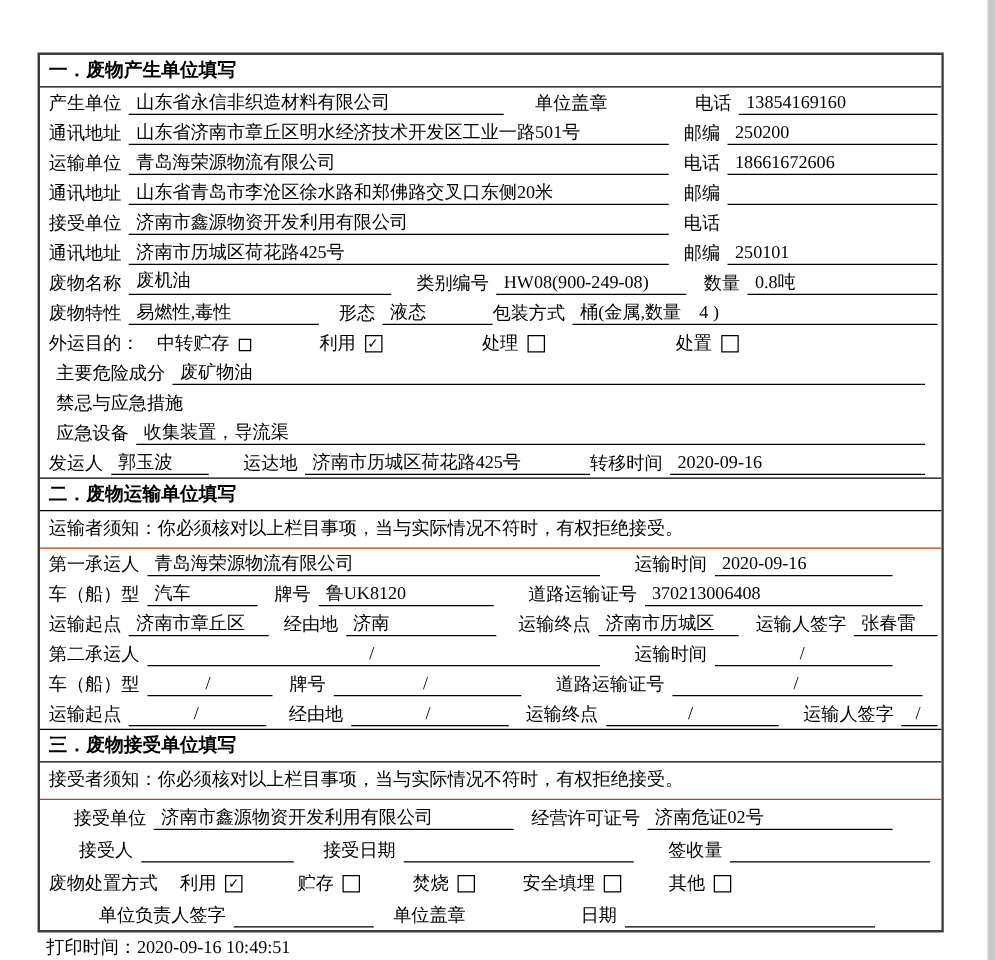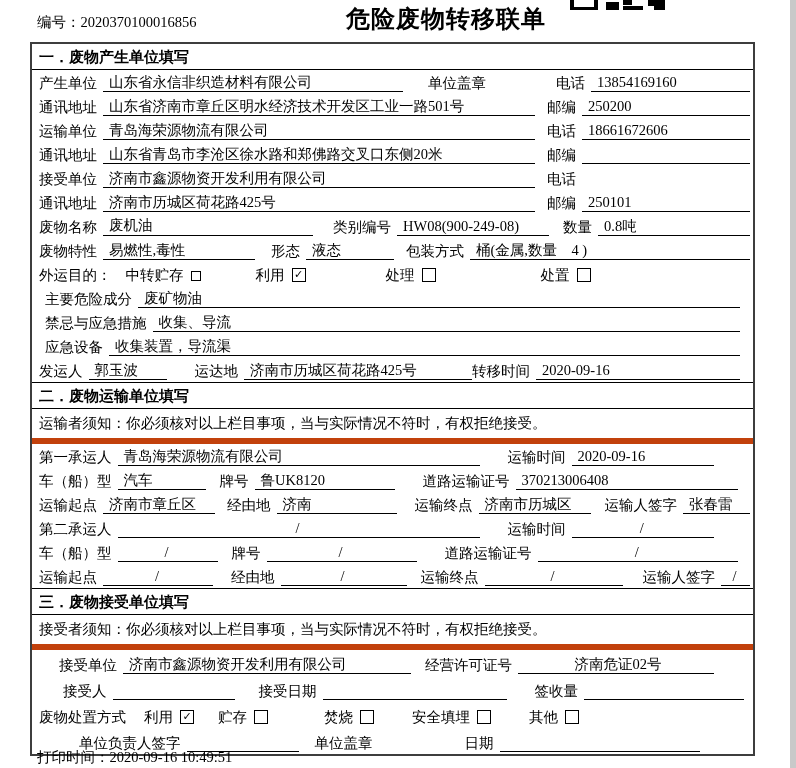--- a/index.html
+++ b/index.html
@@ -19,21 +19,21 @@
   .box{
     position:absolute;left:30px;top:42px;width:725px;
     border:2px solid #3d3d3d;background:#fff;box-sizing:border-box;
   }
   .section{background:#fff;}
   .section + .section{border-top:1px solid #000;}
   .sec-head{
     height:25px;line-height:25px;padding-left:7px;font-weight:bold;font-size:15px;
     border-bottom:1px solid #000;font-family:"Liberation Sans","DejaVu Sans",sans-serif;
   }
-  .sec-note{height:29px;line-height:29px;padding-left:7px;font-size:14.5px;border-bottom:6px solid #c2410c;}
+  .sec-note{height:29px;line-height:29px;padding-left:7px;font-size:14.5px;border-bottom:1px solid #c2410c;}
   .row{display:flex;align-items:flex-end;height:24px;padding:0 3px 0 7px;font-size:14.5px;}
   .sec-receiver .row{height:26px;}
   .lbl{white-space:nowrap;line-height:18px;margin-bottom:2px;}
   .val{
     border-bottom:1px solid #000;line-height:18px;margin-bottom:2px;margin-left:6px;
     padding:0 2px 0 6px;white-space:nowrap;overflow:hidden;box-sizing:border-box;min-width:20px;
   }
   .val.flex{flex:1;}
   .val.slash{text-align:center;padding-left:0;}
   .cbw{display:flex;align-items:flex-end;}
@@ -44,36 +44,20 @@
   }
   .cb-sm{width:8px;height:8px;margin-bottom:5px;line-height:8px;font-size:8px;}
   .footer{position:absolute;left:37px;top:748px;font-size:14.5px;white-space:nowrap;}
   .scrollbar{position:absolute;right:0;top:0;width:6px;height:768px;background:#c9c9c9;}
 </style>
 </head>
 <body>
 
 <div class="page">
 
-  <div class="hdr">
-    <div class="serial"><span>编号：</span><span>2020370100016856</span></div>
-    <div class="form-title">危险废物转移联单</div>
-    <svg class="qr" viewBox="0 0 95 10" xmlns="http://www.w3.org/2000/svg">
-      <g fill="#000">
-        <rect x="0" y="0" width="4" height="10"></rect>
-        <rect x="24" y="0" width="4" height="10"></rect>
-        <rect x="0" y="7" width="28" height="3"></rect>
-        <rect x="36" y="2" width="13" height="8"></rect>
-        <rect x="53" y="0" width="9" height="5"></rect>
-        <rect x="53" y="6" width="20" height="4"></rect>
-        <rect x="78" y="0" width="17" height="6"></rect>
-        <rect x="84" y="6" width="11" height="4"></rect>
-      </g>
-    </svg>
-  </div>
 
   <div class="box" id="form-box">
       <div class="section sec-producer">
         <div class="sec-head">一．废物产生单位填写</div>
         <div class="row">
           <span class="lbl">产生单位</span>
           <span class="val" style="width: 300px;">山东省永信非织造材料有限公司</span>
           <span class="lbl" style="margin-left: 25px;">单位盖章</span>
           <span class="lbl" style="margin-left: 70px;">电话</span>
           <span class="val flex">13854169160</span>
@@ -113,21 +97,21 @@
           <span class="lbl" style="margin-left: 20px;">类别编号</span>
           <span class="val" style="width: 152px;">HW08(900-249-08)</span>
           <span class="lbl" style="margin-left: 14px;">数量</span>
           <span class="val flex">0.8吨</span>
         </div>
         <div class="row">
           <span class="lbl">废物特性</span>
           <span class="val" style="width: 152px;">易燃性,毒性</span>
           <span class="lbl" style="margin-left: 16px;">形态</span>
           <span class="val" style="width: 88px;">液态</span>
-          <span class="lbl" style="margin-left: 12px;">包装方式</span>
+          <span class="lbl" style="margin-left: 0;">包装方式</span>
           <span class="val flex">桶(金属,数量　4 )</span>
         </div>
         <div class="row">
           <span class="lbl">外运目的：</span>
           <span class="cbw" style="margin-left: 14px;">
             <span class="lbl">中转贮存</span>
             <span class="cb cb-sm"></span>
           </span>
           <span class="cbw" style="margin-left: 55px;">
             <span class="lbl">利用</span>
@@ -141,21 +125,20 @@
             <span class="lbl">处置</span>
             <span class="cb"></span>
           </span>
         </div>
         <div class="row">
           <span class="lbl" style="margin-left: 6px;">主要危险成分</span>
           <span class="val flex" style="margin-right: 10px;">废矿物油</span>
         </div>
         <div class="row">
           <span class="lbl" style="margin-left: 6px; font-family: Liberation Serif, serif;">禁忌与应急措施</span>
-          <span class="val flex" style="margin-right: 10px;">收集、导流</span>
         </div>
         <div class="row">
           <span class="lbl" style="margin-left: 6px;">应急设备</span>
           <span class="val flex" style="margin-right: 10px;">收集装置，导流渠</span>
         </div>
         <div class="row">
           <span class="lbl">发运人</span>
           <span class="val" style="width: 78px;">郭玉波</span>
           <span class="lbl" style="margin-left: 28px;">运达地</span>
           <span class="val" style="width: 228px;">济南市历城区荷花路425号</span>
@@ -215,41 +198,41 @@
           <span class="val flex slash">/</span>
         </div>
       </div>
       <div class="section sec-receiver">
         <div class="sec-head">三．废物接受单位填写</div>
         <div class="sec-note">接受者须知：你必须核对以上栏目事项，当与实际情况不符时，有权拒绝接受。</div>
         <div class="row">
           <span class="lbl" style="margin-left: 20px;">接受单位</span>
           <span class="val" style="width: 288px;">济南市鑫源物资开发利用有限公司</span>
           <span class="lbl" style="margin-left: 14px;">经营许可证号</span>
-          <span class="val flex" style="margin-right: 36px; text-align: center;">济南危证02号</span>
+          <span class="val flex" style="margin-right: 36px;">济南危证02号</span>
         </div>
         <div class="row">
           <span class="lbl" style="margin-left: 24px;">接受人</span>
           <span class="val" style="width: 122px;"></span>
           <span class="lbl" style="margin-left: 24px;">接受日期</span>
           <span class="val" style="width: 184px;"></span>
           <span class="lbl" style="margin-left: 28px;">签收量</span>
           <span class="val flex" style="margin-right: 6px;"></span>
         </div>
         <div class="row">
           <span class="lbl">废物处置方式</span>
           <span class="cbw" style="margin-left: 18px;">
             <span class="lbl">利用</span>
             <span class="cb">✓</span>
           </span>
-          <span class="cbw" style="margin-left: 24px;">
+          <span class="cbw" style="margin-left: 44px;">
             <span class="lbl">贮存</span>
             <span class="cb"></span>
           </span>
-          <span class="cbw" style="margin-left: 56px;">
+          <span class="cbw" style="margin-left: 42px;">
             <span class="lbl">焚烧</span>
             <span class="cb"></span>
           </span>
           <span class="cbw" style="margin-left: 38px;">
             <span class="lbl">安全填埋</span>
             <span class="cb"></span>
           </span>
           <span class="cbw" style="margin-left: 38px;">
             <span class="lbl">其他</span>
             <span class="cb"></span>

